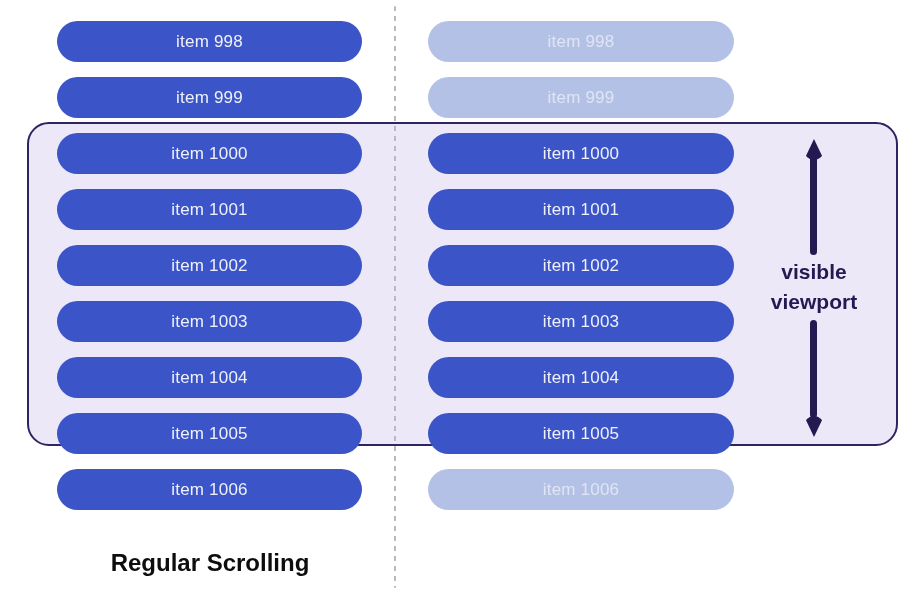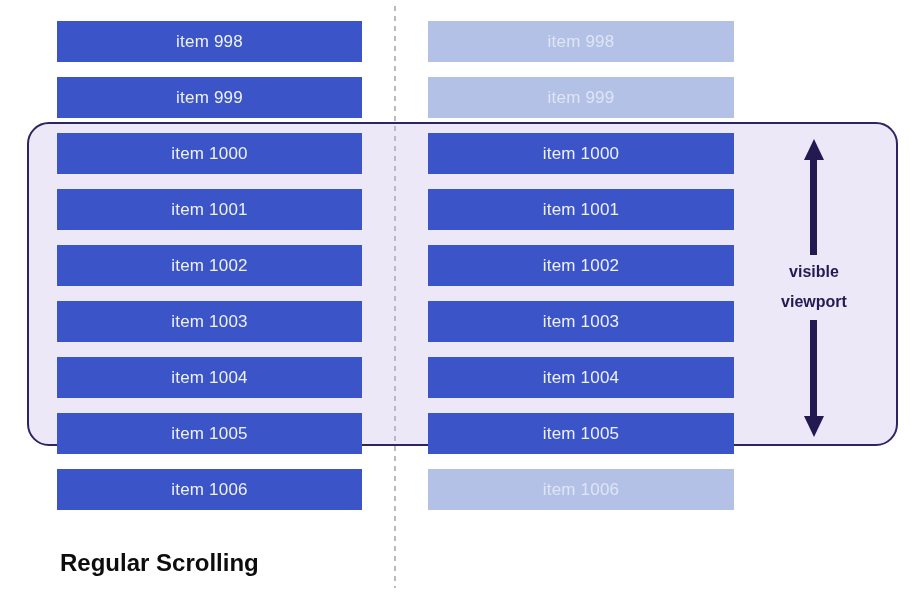--- a/index.html
+++ b/index.html
@@ -1,15 +1,15 @@
 <!DOCTYPE html>
 <html><head>
 <meta charset="utf-8">
 <style>
-  * { margin: 0; padding: 0; box-sizing: border-box; }
+  * { margin: 0; padding: 0; box-sizing: border-box; border-radius: 31px; }
   html, body { background: #ffffff; }
   body {
     width: 917px; height: 609px;
     font-family: "Liberation Sans", sans-serif;
     position: relative; overflow: hidden;
   }
   .stage { position: absolute; inset: 0; }
 
   
   .viewport-box {
@@ -56,30 +56,30 @@
   .arrow-line.bottom { top: 320px; height: 98px; }
   .arrow-head { width: 0; height: 0; left: 804px;
     border-left: 10px solid transparent; border-right: 10px solid transparent; }
   .arrow-head.up   { top: 139px; border-bottom: 21px solid #241a52; }
   .arrow-head.down { top: 416px; border-top: 21px solid #241a52; }
 
   .viewport-label {
     position: absolute; z-index: 4;
     left: 744px; top: 257px; width: 140px;
     text-align: center;
-    font-size: 16px; font-weight: bold;
+    font-size: 21px; font-weight: bold;
     line-height: 30px;
     color: #241a52;
     white-space: pre-line;
   }
 
   
   .caption {
     position: absolute; top: 549px;
-    width: 300px; text-align: left;
+    width: 300px; text-align: center;
     font-size: 24px; font-weight: bold;
     color: #0d0d0d;
     z-index: 3;
   }
   .caption.left  { left: 60px; }
   .caption.right { left: 430px; }
 </style>
 </head>
 <body>
 

